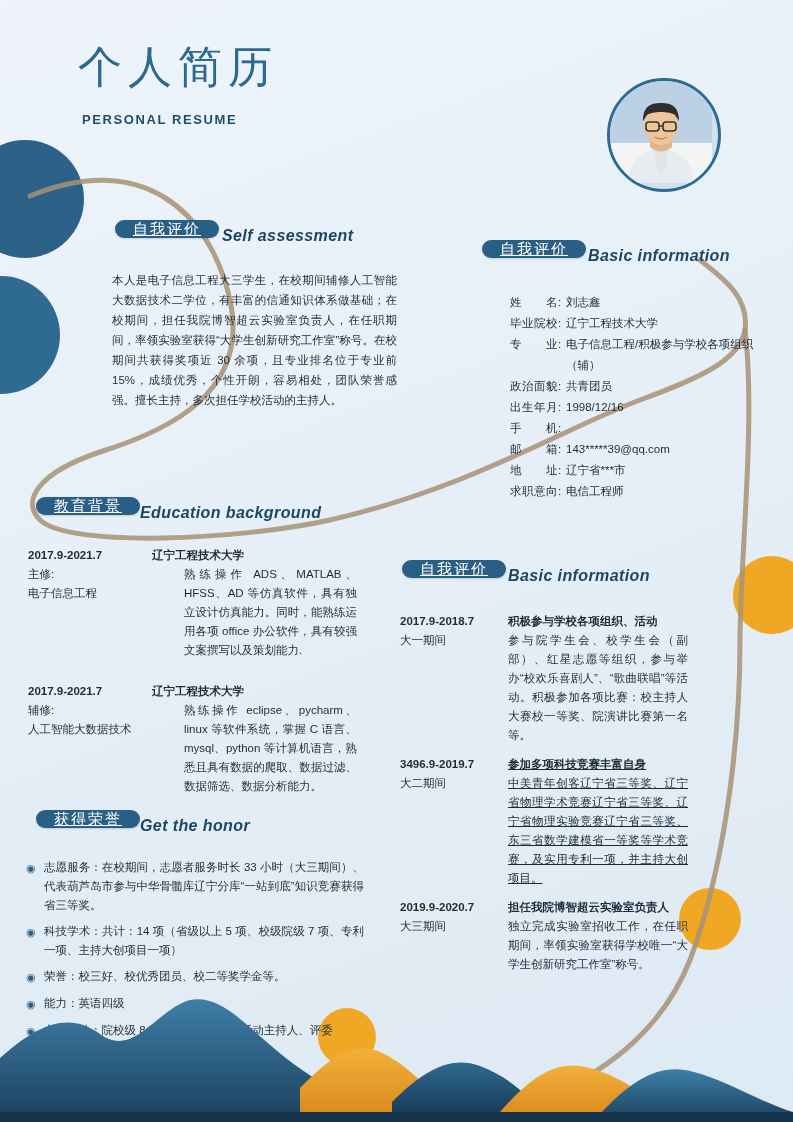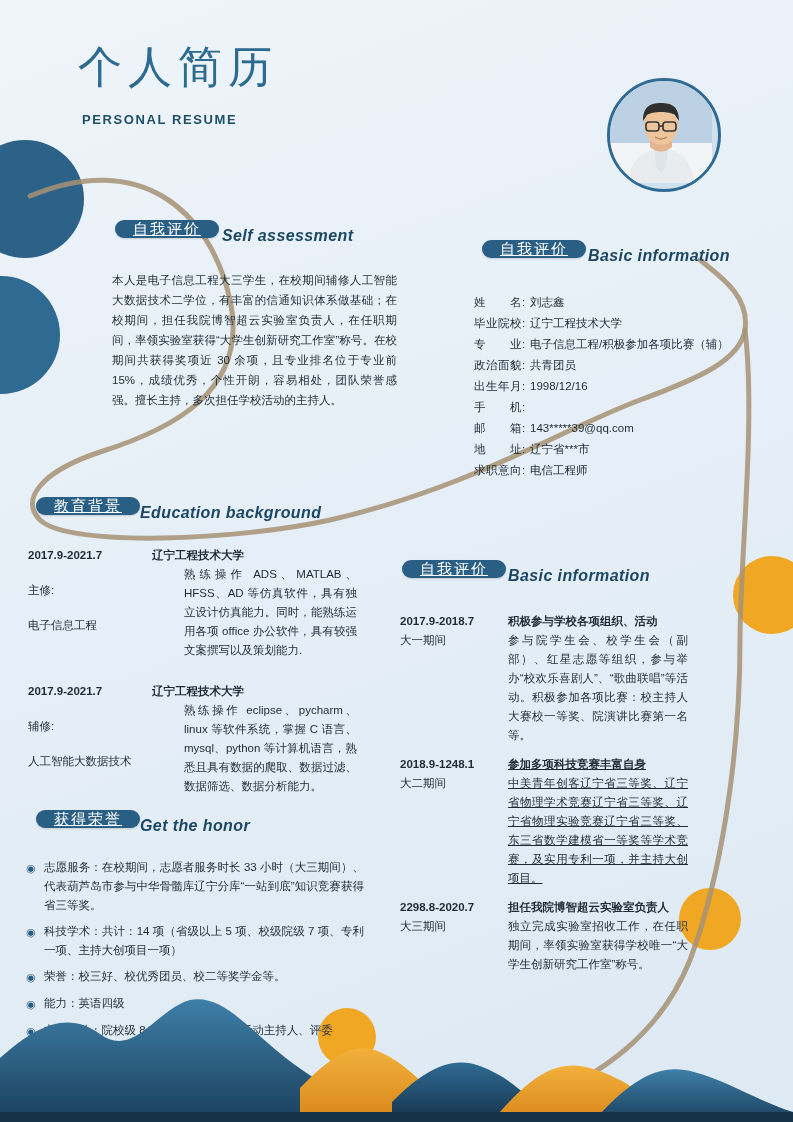--- a/index.html
+++ b/index.html
@@ -125,31 +125,31 @@
     line-height: 20px;
     color: #1d2b35;
     text-align: justify;
   }
   .kv {
     position: absolute;
     font-size: 11.5px;
     line-height: 21px;
     color: #1d2b35;
   }
-  .kv-row { display: flex; }
+  .kv-row { display: flex; margin-left: 36px; }
   .kv-label {
     width: 56px;
     flex: none;
     letter-spacing: 0.5px;
   }
   .kv-val { flex: 1; }
 
   .edu-block { position: absolute; font-size: 11.5px; color: #1d2b35; }
   .edu-date { font-weight: bold; line-height: 19px; }
-  .edu-role { line-height: 19px; margin-top: 16px; }
+  .edu-role { line-height: 19px; }
   .edu-school { font-weight: bold; line-height: 19px; }
   .edu-desc { line-height: 19px; text-align: justify; margin-left: 32px; }
 
   .honor-list {
     position: absolute;
     font-size: 11.5px;
     line-height: 19px;
     color: #1d2b35;
   }
   .honor-item {
@@ -219,21 +219,21 @@
     <div class="kv-row">
       <span class="kv-label">姓　　名:</span>
       <span class="kv-val">刘志鑫</span>
     </div>
     <div class="kv-row">
       <span class="kv-label">毕业院校:</span>
       <span class="kv-val">辽宁工程技术大学</span>
     </div>
     <div class="kv-row">
       <span class="kv-label">专　　业:</span>
-      <span class="kv-val">电子信息工程/积极参加各项比赛（辅）</span>
+      <span class="kv-val">电子信息工程/积极参与学校各项组织（辅）</span>
     </div>
     <div class="kv-row">
       <span class="kv-label">政治面貌:</span>
       <span class="kv-val">共青团员</span>
     </div>
     <div class="kv-row">
       <span class="kv-label">出生年月:</span>
       <span class="kv-val">1998/12/16</span>
     </div>
     <div class="kv-row">
@@ -308,30 +308,30 @@
   <div class="exp-block" style="left:400px; top:612px; width:92px;">
     <div class="exp-date">2017.9-2018.7</div>
     <div class="exp-term">大一期间</div>
   </div>
   <div class="exp-block" style="left:508px; top:612px; width:180px;">
     <div class="exp-title">积极参与学校各项组织、活动</div>
     <div class="exp-desc">参与院学生会、校学生会（副部）、红星志愿等组织，参与举办“校欢乐喜剧人”、“歌曲联唱”等活动。积极参加各项比赛：校主持人大赛校一等奖、院演讲比赛第一名等。</div>
   </div>
 
   <div class="exp-block" style="left:400px; top:755px; width:92px;">
-    <div class="exp-date">2018.9-1248.1</div>
+    <div class="exp-date">3496.9-2019.7</div>
     <div class="exp-term">大二期间</div>
   </div>
   <div class="exp-block" style="left:508px; top:755px; width:180px;text-decoration:underline;">
     <div class="exp-title">参加多项科技竞赛丰富自身</div>
     <div class="exp-desc">中美青年创客辽宁省三等奖、辽宁省物理学术竞赛辽宁省三等奖、辽宁省物理实验竞赛辽宁省三等奖、东三省数学建模省一等奖等学术竞赛，及实用专利一项，并主持大创项目。</div>
   </div>
 
   <div class="exp-block" style="left:400px; top:898px; width:92px;">
-    <div class="exp-date">2298.8-2020.7</div>
+    <div class="exp-date">2019.9-2020.7</div>
     <div class="exp-term">大三期间</div>
   </div>
   <div class="exp-block" style="left:508px; top:898px; width:180px;">
     <div class="exp-title">担任我院博智超云实验室负责人</div>
     <div class="exp-desc">独立完成实验室招收工作，在任职期间，率领实验室获得学校唯一“大学生创新研究工作室”称号。</div>
   </div>
 
   <svg class="mountains" viewBox="0 0 793 160" preserveAspectRatio="none">
     <defs>
       <linearGradient id="g1" x1="0" y1="0" x2="0" y2="1">

